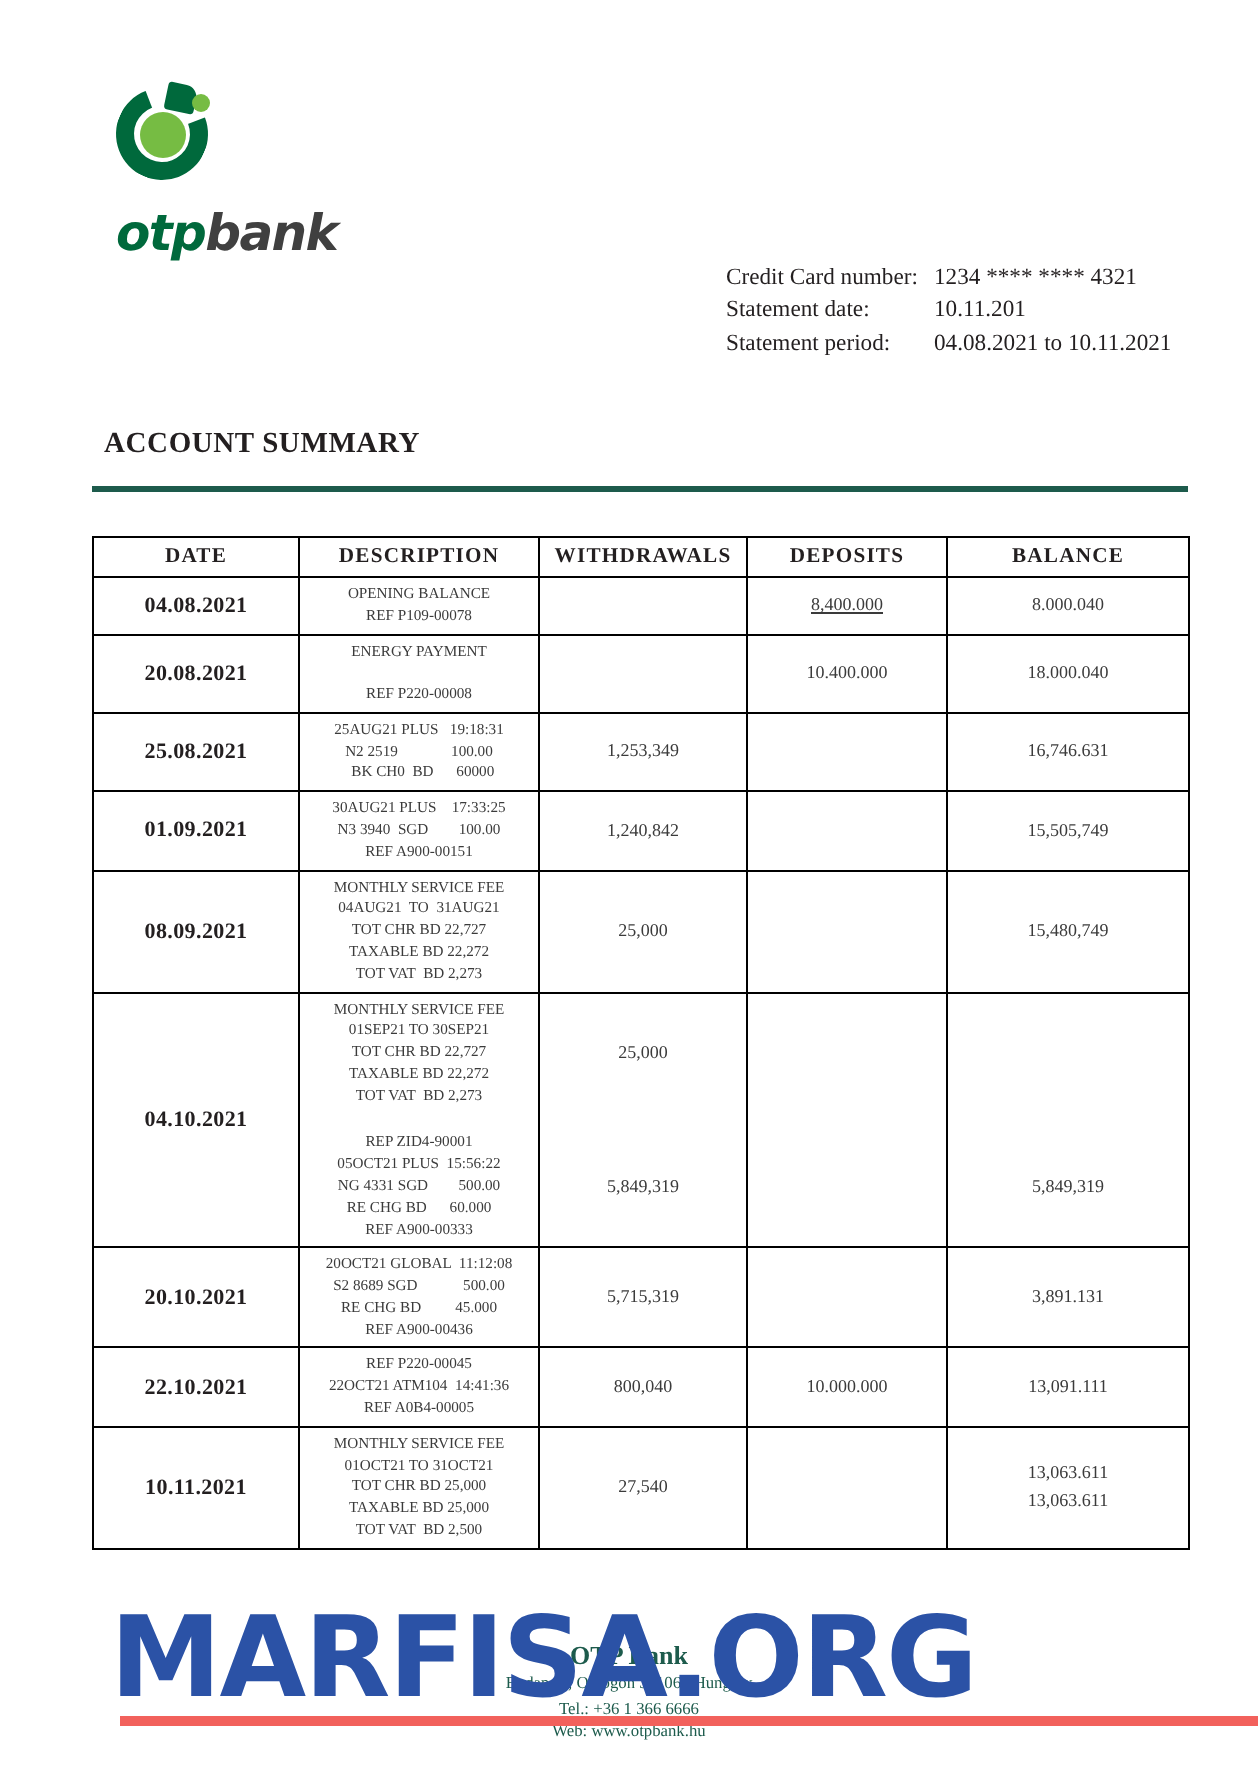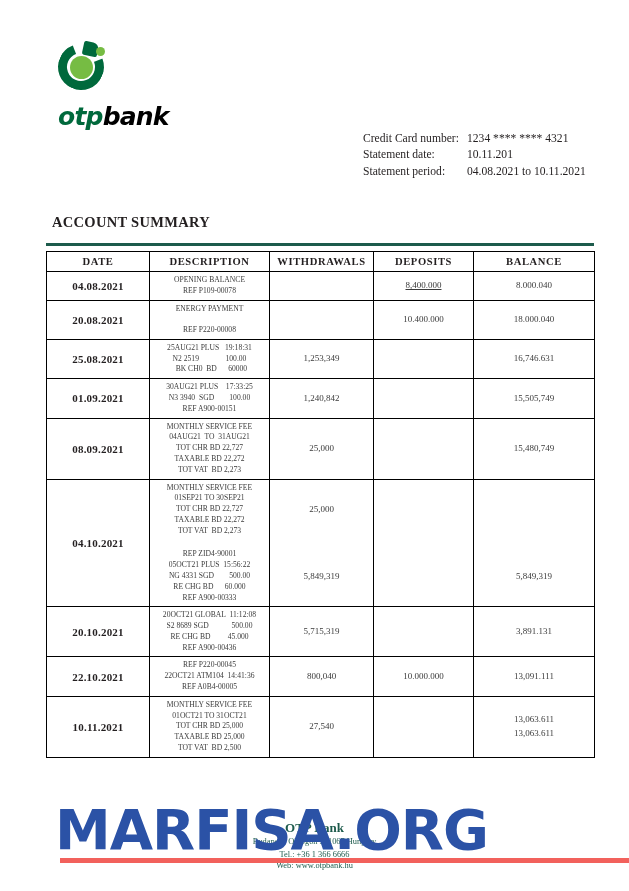--- a/index.html
+++ b/index.html
@@ -76,21 +76,21 @@
   .wordmark {
     margin-top: 4px;
     font-family: "DejaVu Sans", sans-serif;
     font-size: 25px;
     font-weight: bold;
     font-style: italic;
     letter-spacing: -0.8px;
     line-height: 1;
   }
   .wordmark .w-otp { color: #00693c; }
-  .wordmark .w-bank { color: #000000; }
+  .wordmark .w-bank { color: #404040; }
 
   
   .customer {
     position: absolute;
     left: 55px;
     top: 136px;
     width: 260px;
   }
   .cust-name {
     font-size: 14.5px;
@@ -137,21 +137,21 @@
     top: 243px;
     width: 548px;
     height: 3px;
     background: #1d5b4c;
   }
 
   
   .summary-table {
     position: absolute;
     left: 46px;
-    top: 251px;
+    top: 268px;
     width: 548px;
     border-collapse: collapse;
     table-layout: fixed;
     border-radius: 22px;
   }
   .summary-table td, .summary-table th {
     border: 1px solid #000000;
     vertical-align: middle;
     padding: 0;
   }

